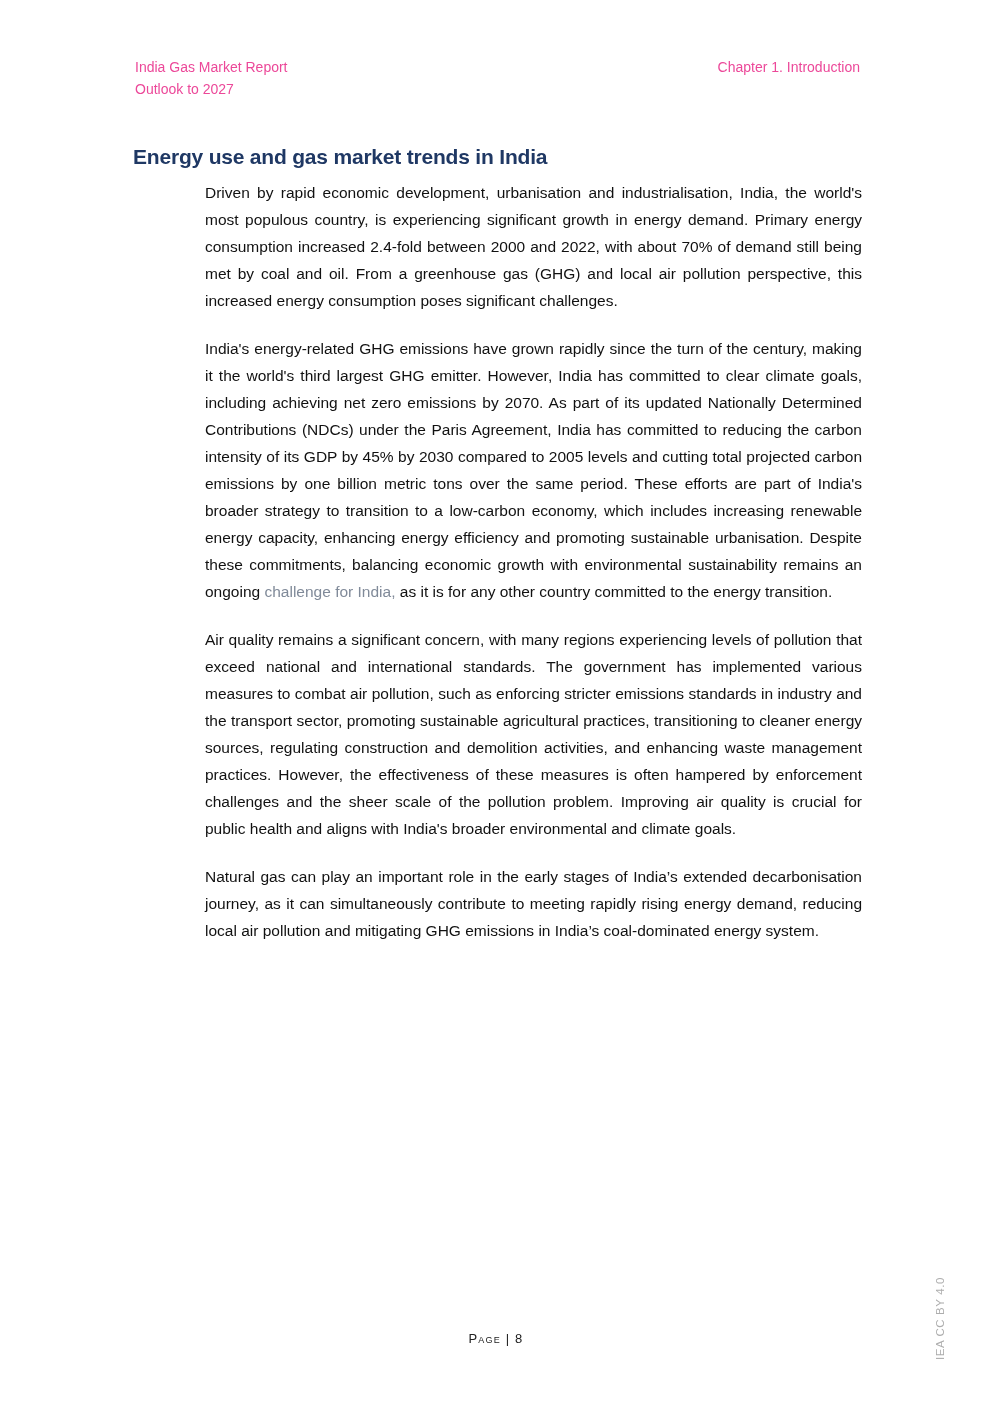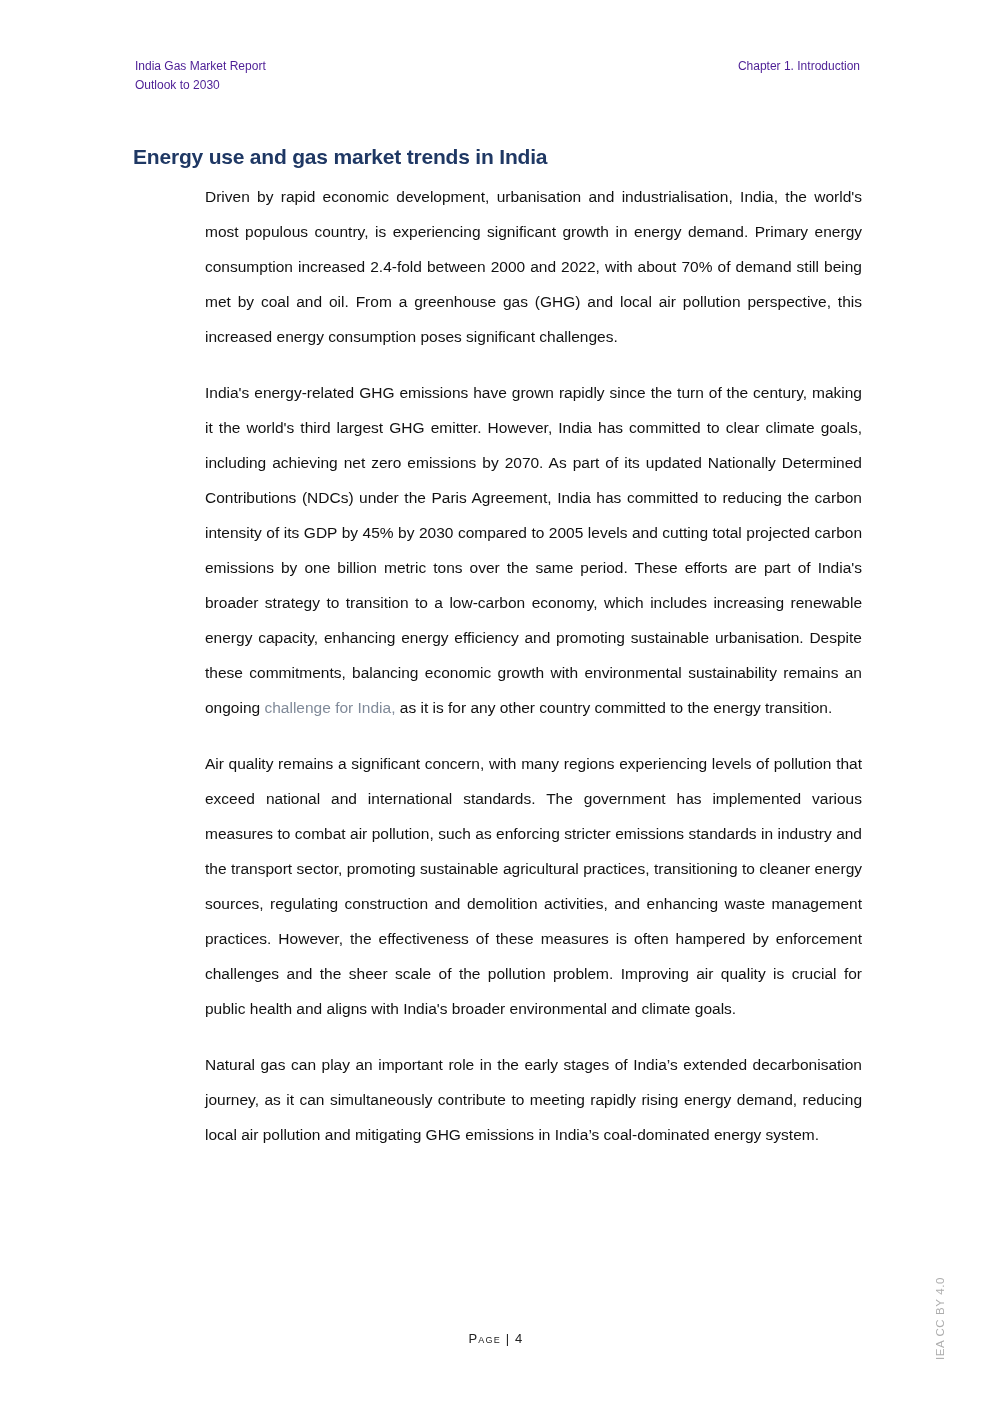--- a/index.html
+++ b/index.html
@@ -21,22 +21,22 @@
     background: #ffffff;
   }
   .header {
     position: absolute;
     top: 57px;
     left: 135px;
     right: 132px;
     display: flex;
     justify-content: space-between;
     align-items: flex-start;
-    color: #4c1d95;
-    font-size: 12px;
+    color: #ec4899;
+    font-size: 14px;
     line-height: 1.55;
   }
   .header .left div { white-space: nowrap; }
   .header .right { white-space: nowrap; }
 
   .doc-title {
     position: absolute;
     top: 130px;
     left: 133px;
     width: 730px;
@@ -46,21 +46,21 @@
     letter-spacing: -0.2px;
     line-height: 1.2;
   }
 
   .body-text {
     position: absolute;
     top: 179px;
     left: 205px;
     width: 657px;
     font-size: 15.5px;
-    line-height: 35px;
+    line-height: 27px;
     text-align: justify;
     color: #111;
   }
   .body-text p {
     margin: 0 0 21px 0;
   }
   .highlight-gray {
     color: #808a99;
   }
 
@@ -89,31 +89,31 @@
   }
 </style>
 </head>
 <body>
 
 <div class="page">
 
   <div class="header">
     <div class="left">
       <div>India Gas Market Report</div>
-      <div>Outlook to 2030</div>
+      <div>Outlook to 2027</div>
     </div>
     <div class="right">Chapter 1. Introduction</div>
   </div>
 
   <h1 class="doc-title">Energy use and gas market trends in India</h1>
 
   <div class="body-text">
     <p>Driven by rapid economic development, urbanisation and industrialisation, India, the world's most populous country, is experiencing significant growth in energy demand. Primary energy consumption increased 2.4-fold between 2000 and 2022, with about 70% of demand still being met by coal and oil. From a greenhouse gas (GHG) and local air pollution perspective, this increased energy consumption poses significant challenges.</p>
     <p><span>India's energy-related GHG emissions have grown rapidly since the turn of the century, making it the world's third largest GHG emitter. However, India has committed to clear climate goals, including achieving net zero emissions by 2070. As part of its updated Nationally Determined Contributions (NDCs) under the Paris Agreement, India has committed to reducing the carbon intensity of its GDP by 45% by 2030 compared to 2005 levels and cutting total projected carbon emissions by one billion metric tons over the same period. These efforts are part of India's broader strategy to transition to a low-carbon economy, which includes increasing renewable energy capacity, enhancing energy efficiency and promoting sustainable urbanisation. Despite these commitments, balancing economic growth with environmental sustainability remains an ongoing </span><span class="highlight-gray">challenge for India,</span><span> as it is for any other country committed to the energy transition.</span></p>
     <p>Air quality remains a significant concern, with many regions experiencing levels of pollution that exceed national and international standards. The government has implemented various measures to combat air pollution, such as enforcing stricter emissions standards in industry and the transport sector, promoting sustainable agricultural practices, transitioning to cleaner energy sources, regulating construction and demolition activities, and enhancing waste management practices. However, the effectiveness of these measures is often hampered by enforcement challenges and the sheer scale of the pollution problem. Improving air quality is crucial for public health and aligns with India's broader environmental and climate goals.</p>
     <p>Natural gas can play an important role in the early stages of India’s extended decarbonisation journey, as it can simultaneously contribute to meeting rapidly rising energy demand, reducing local air pollution and mitigating GHG emissions in India’s coal-dominated energy system.</p>
   </div>
 
-  <div class="footer">Page | 4</div>
+  <div class="footer">Page | 8</div>
 
   <div class="vertical-credit">IEA CC BY 4.0</div>
 
 </div>
 
 </body></html>

